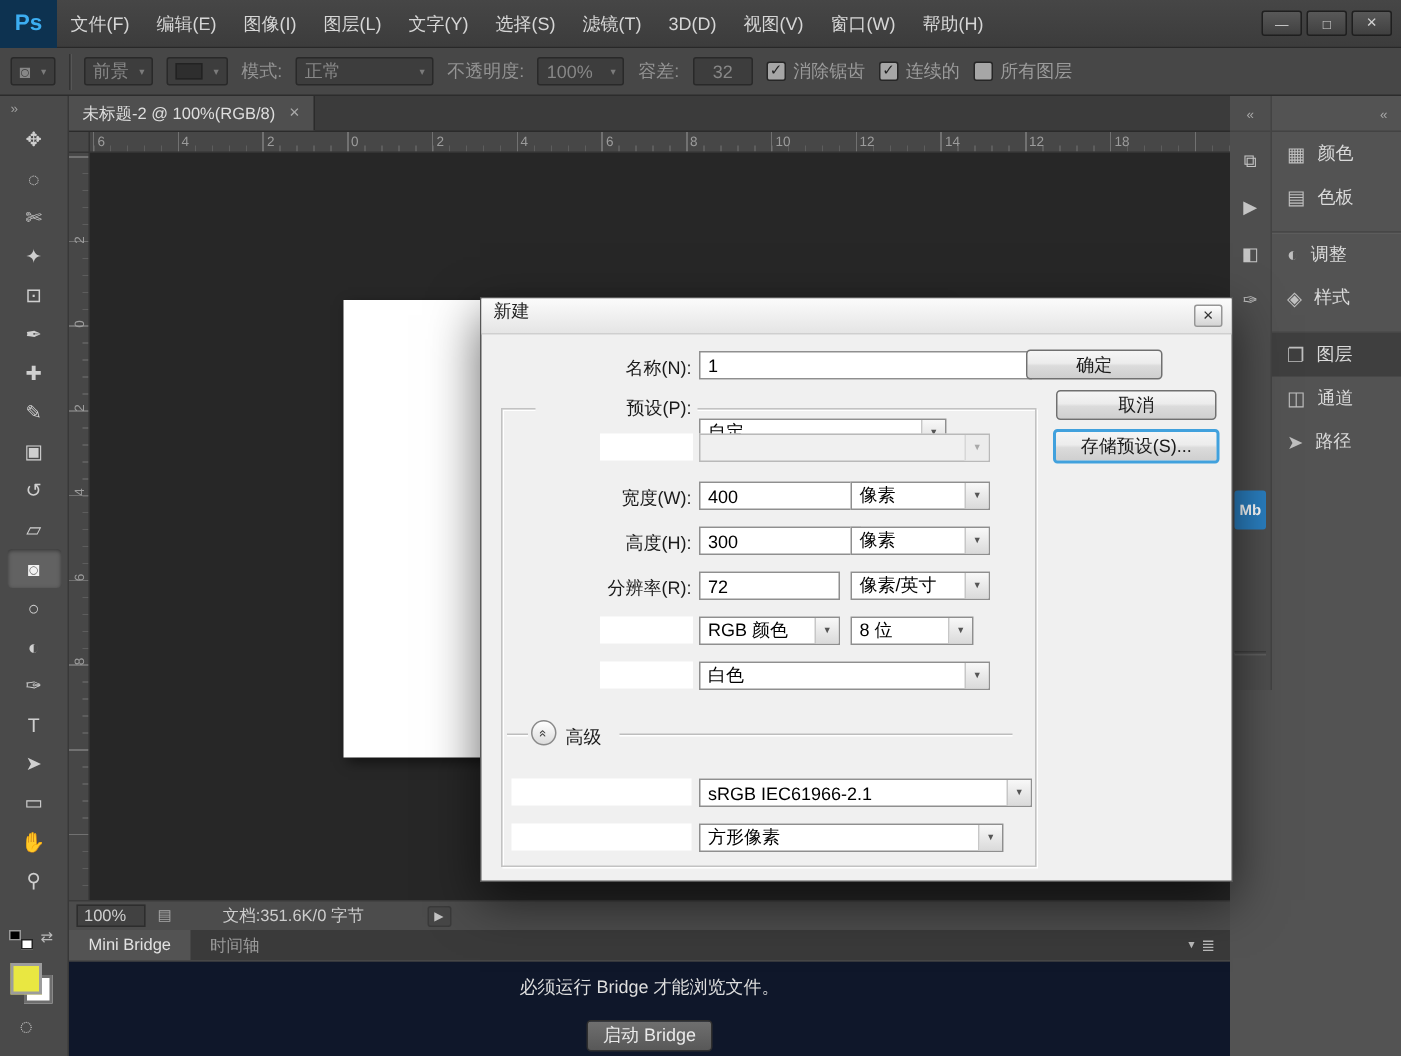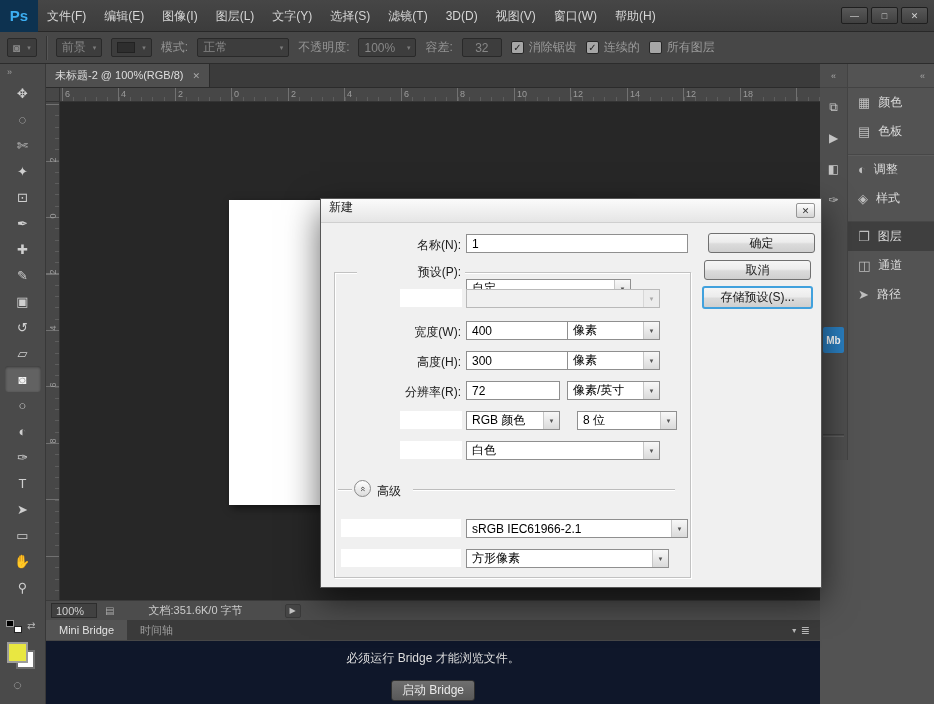--- a/index.html
+++ b/index.html
@@ -394,21 +394,21 @@
     <div class="dlg-select" style="left:246px;top:182px;width:93px">
       <span class="val">像素/英寸</span>
       <span class="dd">▼</span>
     </div>
 
     <div class="white-box" style="left:79px;top:212px;width:62px"></div>
     <div class="dlg-select" style="left:145px;top:212px;width:94px">
       <span class="val">RGB 颜色</span>
       <span class="dd">▼</span>
     </div>
-    <div class="dlg-select" style="left:256px;top:212px;width:100px">
+    <div class="dlg-select" style="left:246px;top:212px;width:82px">
       <span class="val">8 位</span>
       <span class="dd">▼</span>
     </div>
 
     <div class="white-box" style="left:79px;top:242px;width:62px"></div>
     <div class="dlg-select" style="left:145px;top:242px;width:194px">
       <span class="val">白色</span>
       <span class="dd">▼</span>
     </div>
 
@@ -424,18 +424,18 @@
       <span class="val">sRGB IEC61966-2.1</span>
       <span class="dd">▼</span>
     </div>
 
     <div class="white-box" style="left:20px;top:350px;width:120px"></div>
     <div class="dlg-select" style="left:145px;top:350px;width:203px">
       <span class="val">方形像素</span>
       <span class="dd">▼</span>
     </div>
 
-    <div class="dlg-btn" style="left:387px;top:34px;width:107px">确定</div>
+    <div class="dlg-btn" style="left:363px;top:34px;width:91px">确定</div>
     <div class="dlg-btn" style="left:383px;top:61px;width:107px">取消</div>
     <div class="dlg-btn focus" style="left:381px;top:87px;width:111px">存储预设(S)...</div>
   </div>
 
 </div>
 
 </body></html>

